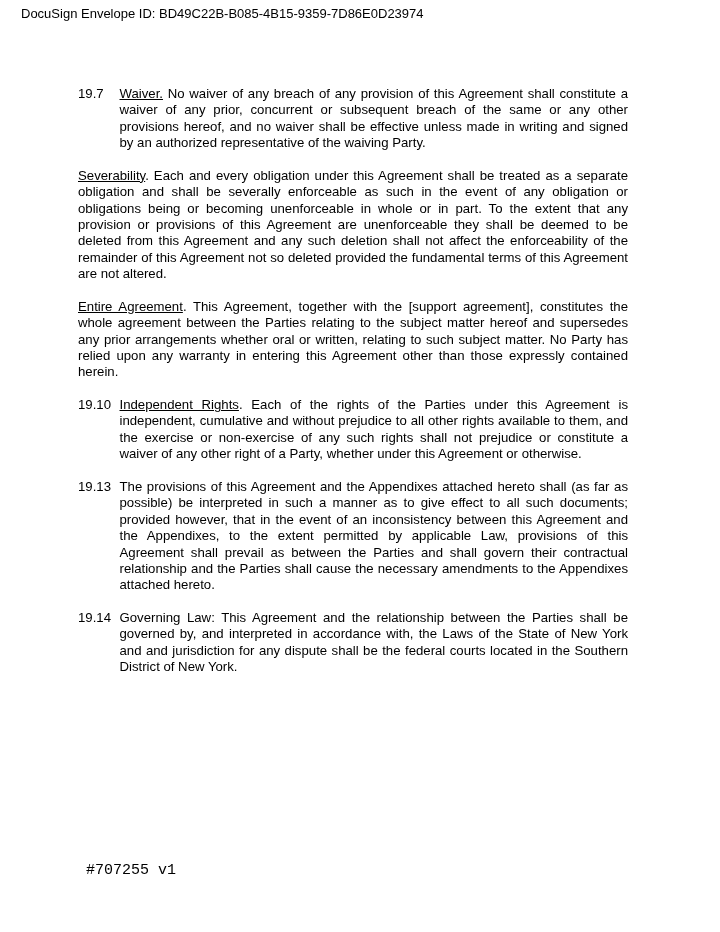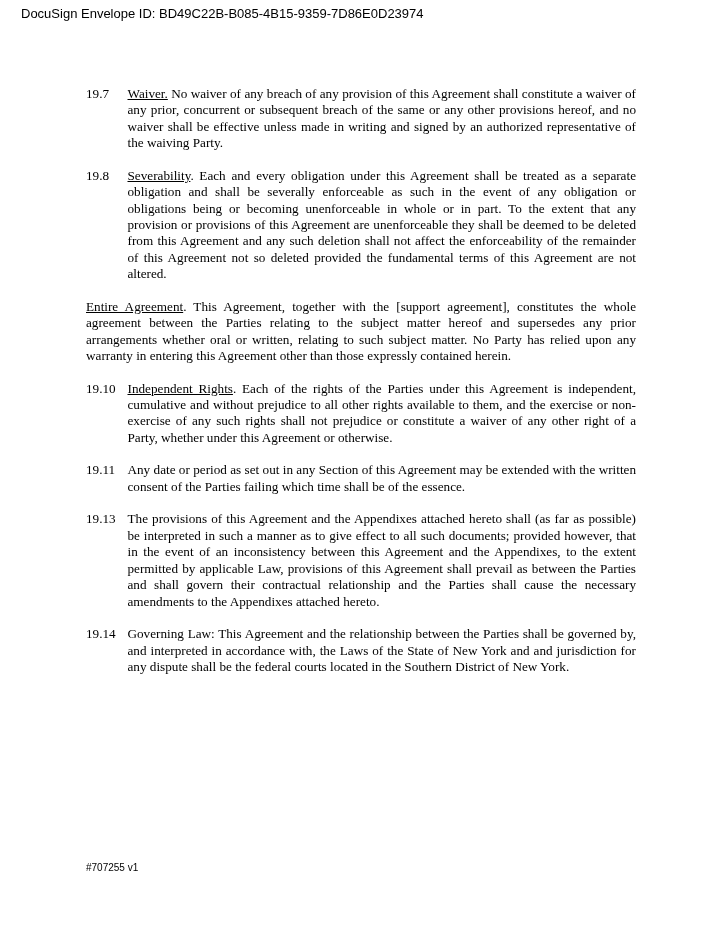--- a/index.html
+++ b/index.html
@@ -1,49 +1,44 @@
 <!DOCTYPE html>
 <html><head>
 <meta charset="utf-8">
 <style>
   html, body { margin:0; padding:0; background:#ffffff; }
   body { width:720px; height:932px; position:relative; overflow:hidden; color:#000; }
   .envelope { position:absolute; left:21px; top:6px; font-family:"Liberation Sans", sans-serif; font-size:13px; color:#000; }
-  .doc { position:absolute; left:86px; top:86px; width:550px; font-family:Liberation Serif, serif; font-size:13.2px; line-height:16.4px; }
+  .doc { position:absolute; left:78px; top:86px; width:550px; font-family:Liberation Sans, sans-serif; font-size:13.2px; line-height:16.4px; }
   .clause { display:flex; margin-bottom:16.2px; }
   .num { width:41.5px; flex:none; }
   .body { flex:1; text-align:justify; }
   .u { text-decoration:underline; }
   .witness { text-align:justify; margin-top:0; }
-  .footer { position:absolute; left:86px; top:862px; font-family:Liberation Sans, sans-serif; font-size:10px; }
+  .footer { position:absolute; left:86px; top:862px; font-family:Liberation Mono, monospace; font-size:15px; }
 </style>
 </head>
 <body>
 
 <div class="envelope">DocuSign Envelope ID: BD49C22B-B085-4B15-9359-7D86E0D23974</div>
 
 <div class="doc">
   <div class="clause">
     <div class="num">19.7</div>
     <div class="body"><span class="u">Waiver.</span><span> No waiver of any breach of any provision of this Agreement shall constitute a waiver of any prior, concurrent or subsequent breach of the same or any other provisions hereof, and no waiver shall be effective unless made in writing and signed by an authorized representative of the waiving Party.</span></div>
   </div>
   <div class="clause">
-    <div class="num">19.8</div>
     <div class="body"><span class="u">Severability</span><span>. Each and every obligation under this Agreement shall be treated as a separate obligation and shall be severally enforceable as such in the event of any obligation or obligations being or becoming unenforceable in whole or in part. To the extent that any provision or provisions of this Agreement are unenforceable they shall be deemed to be deleted from this Agreement and any such deletion shall not affect the enforceability of the remainder of this Agreement not so deleted provided the fundamental terms of this Agreement are not altered.</span></div>
   </div>
   <div class="clause">
     <div class="body"><span class="u">Entire Agreement</span><span>. This Agreement, together with the [support agreement], constitutes the whole agreement between the Parties relating to the subject matter hereof and supersedes any prior arrangements whether oral or written, relating to such subject matter. No Party has relied upon any warranty in entering this Agreement other than those expressly contained herein.</span></div>
   </div>
   <div class="clause">
     <div class="num">19.10</div>
     <div class="body"><span class="u">Independent Rights</span><span>. Each of the rights of the Parties under this Agreement is independent, cumulative and without prejudice to all other rights available to them, and the exercise or non-exercise of any such rights shall not prejudice or constitute a waiver of any other right of a Party, whether under this Agreement or otherwise.</span></div>
-  </div>
-  <div class="clause">
-    <div class="num">19.11</div>
-    <div class="body">Any date or period as set out in any Section of this Agreement may be extended with the written consent of the Parties failing which time shall be of the essence.</div>
   </div>
   <div class="clause">
     <div class="num">19.13</div>
     <div class="body">The provisions of this Agreement and the Appendixes attached hereto shall (as far as possible) be interpreted in such a manner as to give effect to all such documents; provided however, that in the event of an inconsistency between this Agreement and the Appendixes, to the extent permitted by applicable Law, provisions of this Agreement shall prevail as between the Parties and shall govern their contractual relationship and the Parties shall cause the necessary amendments to the Appendixes attached hereto.</div>
   </div>
   <div class="clause">
     <div class="num">19.14</div>
     <div class="body">Governing Law: This Agreement and the relationship between the Parties shall be governed by, and interpreted in accordance with, the Laws of the State of New York and and jurisdiction for any dispute shall be the federal courts located in the Southern District of New York.</div>
   </div>
 </div>

